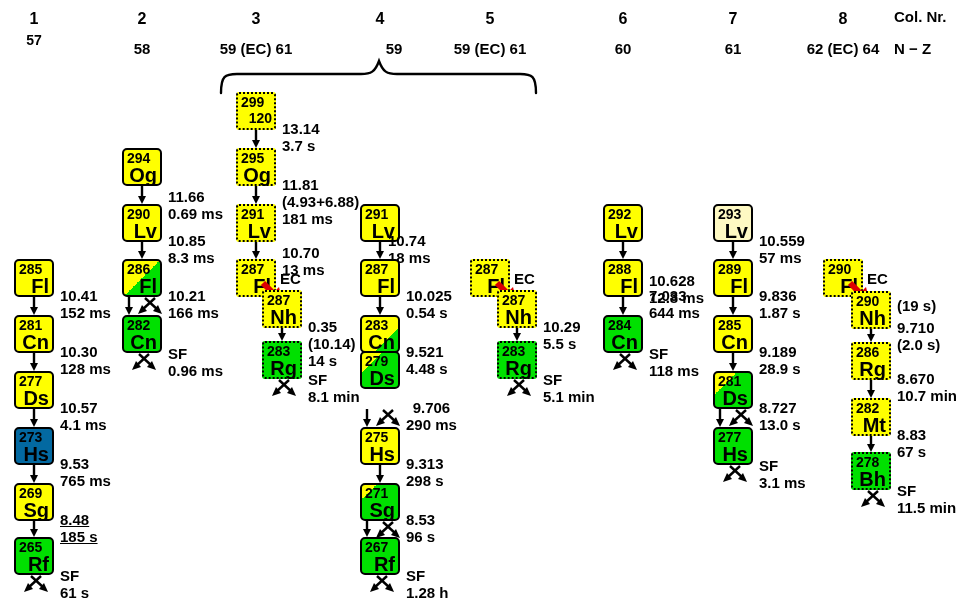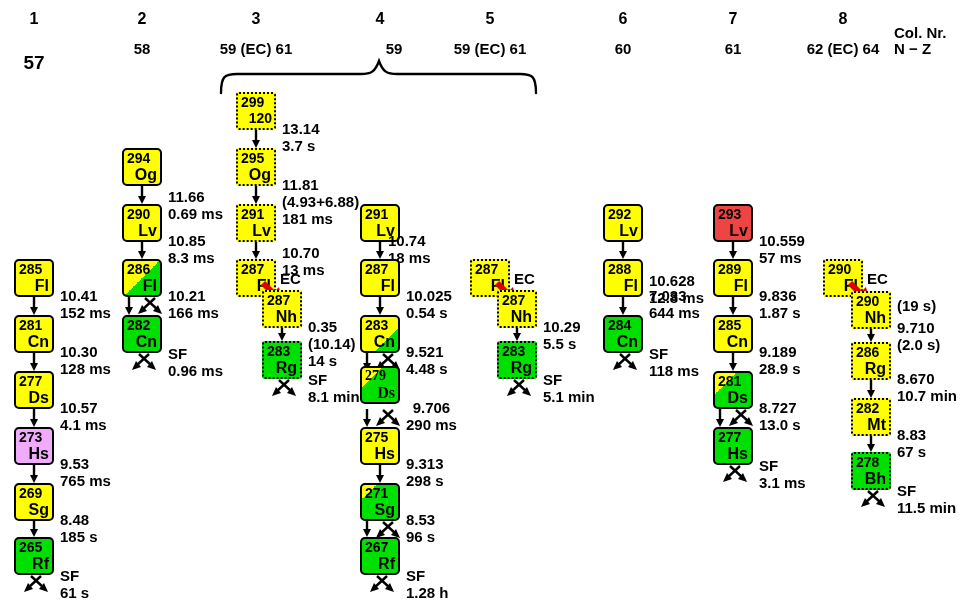--- a/index.html
+++ b/index.html
@@ -3,42 +3,42 @@
 <meta charset="utf-8">
 <style>
   html,body{margin:0;padding:0;background:#fff;}
   .canvas{position:relative;width:960px;height:602px;background:#ffffff;overflow:hidden;
           font-family:"Liberation Sans",sans-serif;font-weight:700;color:#000;}
   .hdr{position:absolute;transform:translateX(-50%);font-size:16px;white-space:nowrap;}
   .hdr-right{position:absolute;font-size:15px;white-space:nowrap;}
   .box{position:absolute;width:40px;height:38px;border:2px solid #000;border-radius:5px;box-sizing:border-box;}
   .box.dotted{border-style:dotted;border-radius:3px;}
   .mass{position:absolute;top:0;left:3px;font-size:14px;line-height:16px;}
-  .sym{position:absolute;bottom:1px;right:3px;font-size:16px;line-height:16px;}
+  .sym{position:absolute;bottom:1px;right:3px;font-size:20px;line-height:16px;}
   .sym.num{font-size:14px;right:2px;bottom:2px;}
   .lbl{position:absolute;font-size:15px;line-height:17px;white-space:nowrap;}
   .ec{position:absolute;font-size:15px;white-space:nowrap;}
   .arrow{position:absolute;}
   svg{display:block;}
 </style>
 </head>
 <body>
 
 <div class="canvas">
-  <div class="hdr-right" style="left:894px;top:24px">Col. Nr.</div>
+  <div class="hdr-right" style="left:894px;top:8px">Col. Nr.</div>
   <div class="hdr-right" style="left:894px;top:40px">N − Z</div>
   <svg id="brace-svg" width="960" height="602" style="position:absolute;left:0;top:0;pointer-events:none">
       <path d="M 221 93 C 221 76 225 74 237 74
    L 361 74 C 371 74 375 72 379 61
    C 383 72 387 74 397 74
    L 520 74 C 532 74 536 76 536 93" fill="none" stroke="#000000" stroke-width="2.4" stroke-linecap="round"></path>
     </svg>
   <div id="headers">
       <div class="hdr" style="left:34px;top:10px;">1</div>
-      <div class="hdr" style="left:34px;top:52px;font-size:19px;">57</div>
+      <div class="hdr" style="left:34px;top:32px;font-size:14px;">57</div>
       <div class="hdr" style="left:142px;top:10px;">2</div>
       <div class="hdr" style="left:142px;top:40px;font-size:15px;">58</div>
       <div class="hdr" style="left:256px;top:10px;">3</div>
       <div class="hdr" style="left:256px;top:40px;font-size:15px;">59 (EC) 61</div>
       <div class="hdr" style="left:380px;top:10px;">4</div>
       <div class="hdr" style="left:380px;top:40px;font-size:15px;padding-left:28px;">59</div>
       <div class="hdr" style="left:490px;top:10px;">5</div>
       <div class="hdr" style="left:490px;top:40px;font-size:15px;">59 (EC) 61</div>
       <div class="hdr" style="left:623px;top:10px;">6</div>
       <div class="hdr" style="left:623px;top:40px;font-size:15px;">60</div>
@@ -83,21 +83,21 @@
       <div class="arrow" style="left:28px;top:409px;width:12px;height:18px;">
         <svg width="12" height="18" viewBox="0 0 12 18">
           <line x1="6" y1="0" x2="6" y2="11" stroke="#000000" stroke-width="2.4"></line>
           <polygon points="6,18 2,10 10,10" fill="#000000"></polygon>
         </svg>
       </div>
       <div class="lbl" style="left:60px;top:399px;">
         <div>10.57</div>
         <div>4.1 ms</div>
       </div>
-      <div class="box" style="left:14px;top:427px;background:#f0abfc;">
+      <div class="box" style="left:14px;top:427px;background:#0369a1;">
         <div class="mass">273</div>
         <div class="sym">Hs</div>
       </div>
       <div class="arrow" style="left:28px;top:465px;width:12px;height:18px;">
         <svg width="12" height="18" viewBox="0 0 12 18">
           <line x1="6" y1="0" x2="6" y2="11" stroke="#000000" stroke-width="2.4"></line>
           <polygon points="6,18 2,10 10,10" fill="#000000"></polygon>
         </svg>
       </div>
       <div class="lbl" style="left:60px;top:455px;">
@@ -107,21 +107,21 @@
       <div class="box" style="left:14px;top:483px;background:#ffff00;">
         <div class="mass">269</div>
         <div class="sym">Sg</div>
       </div>
       <div class="arrow" style="left:28px;top:521px;width:12px;height:16px;">
         <svg width="12" height="16" viewBox="0 0 12 16">
           <line x1="6" y1="0" x2="6" y2="9" stroke="#000000" stroke-width="2.4"></line>
           <polygon points="6,16 2,8 10,8" fill="#000000"></polygon>
         </svg>
       </div>
-      <div class="lbl" style="left:60px;top:511px;">
+      <div class="lbl" style="left:60px;top:511px;text-decoration:underline;">
         <div>8.48</div>
         <div>185 s</div>
       </div>
       <div class="box" style="left:14px;top:537px;background:#00e000;">
         <div class="mass">265</div>
         <div class="sym">Rf</div>
       </div>
       <div class="arrow" style="left:18px;top:575px;width:32px;height:18px;">
         <svg width="32" height="18" viewBox="0 0 32 18">
           <line x1="23" y1="1" x2="10" y2="13" stroke="#000000" stroke-width="2.4"></line>
@@ -328,21 +328,21 @@
           <line x1="23" y1="1" x2="10" y2="13" stroke="#000000" stroke-width="2.4"></line>
           <polygon points="6,17 15,14 10,8" fill="#000000"></polygon>
           <line x1="13" y1="1" x2="26" y2="13" stroke="#000000" stroke-width="2.4"></line>
           <polygon points="30,17 21,14 26,8" fill="#000000"></polygon>
         </svg>
       </div>
       <div class="lbl" style="left:406px;top:343px;">
         <div>9.521</div>
         <div>4.48 s</div>
       </div>
-      <div class="box" style="left:360px;top:366px;background:linear-gradient(135deg, #ffff00 28%, #00e000 28%);font-family:Liberation Serif, serif;">
+      <div class="box" style="left:360px;top:351px;background:linear-gradient(135deg, #ffff00 28%, #00e000 28%);">
         <div class="mass">279</div>
         <div class="sym">Ds</div>
       </div>
       <div class="arrow" style="left:361px;top:409px;width:12px;height:18px;">
         <svg width="12" height="18" viewBox="0 0 12 18">
           <line x1="6" y1="0" x2="6" y2="11" stroke="#000000" stroke-width="2.4"></line>
           <polygon points="6,18 2,10 10,10" fill="#000000"></polygon>
         </svg>
       </div>
       <div class="arrow" style="left:370px;top:409px;width:32px;height:18px;">
@@ -487,21 +487,21 @@
           <line x1="23" y1="1" x2="10" y2="13" stroke="#000000" stroke-width="2.4"></line>
           <polygon points="6,17 15,14 10,8" fill="#000000"></polygon>
           <line x1="13" y1="1" x2="26" y2="13" stroke="#000000" stroke-width="2.4"></line>
           <polygon points="30,17 21,14 26,8" fill="#000000"></polygon>
         </svg>
       </div>
       <div class="lbl" style="left:649px;top:345px;">
         <div>SF</div>
         <div>118 ms</div>
       </div>
-      <div class="box" style="left:713px;top:204px;background:#ef4444;">
+      <div class="box" style="left:713px;top:204px;background:#fef9c3;">
         <div class="mass">293</div>
         <div class="sym">Lv</div>
       </div>
       <div class="arrow" style="left:727px;top:242px;width:12px;height:17px;">
         <svg width="12" height="17" viewBox="0 0 12 17">
           <line x1="6" y1="0" x2="6" y2="10" stroke="#000000" stroke-width="2.4"></line>
           <polygon points="6,17 2,9 10,9" fill="#000000"></polygon>
         </svg>
       </div>
       <div class="lbl" style="left:759px;top:232px;">

